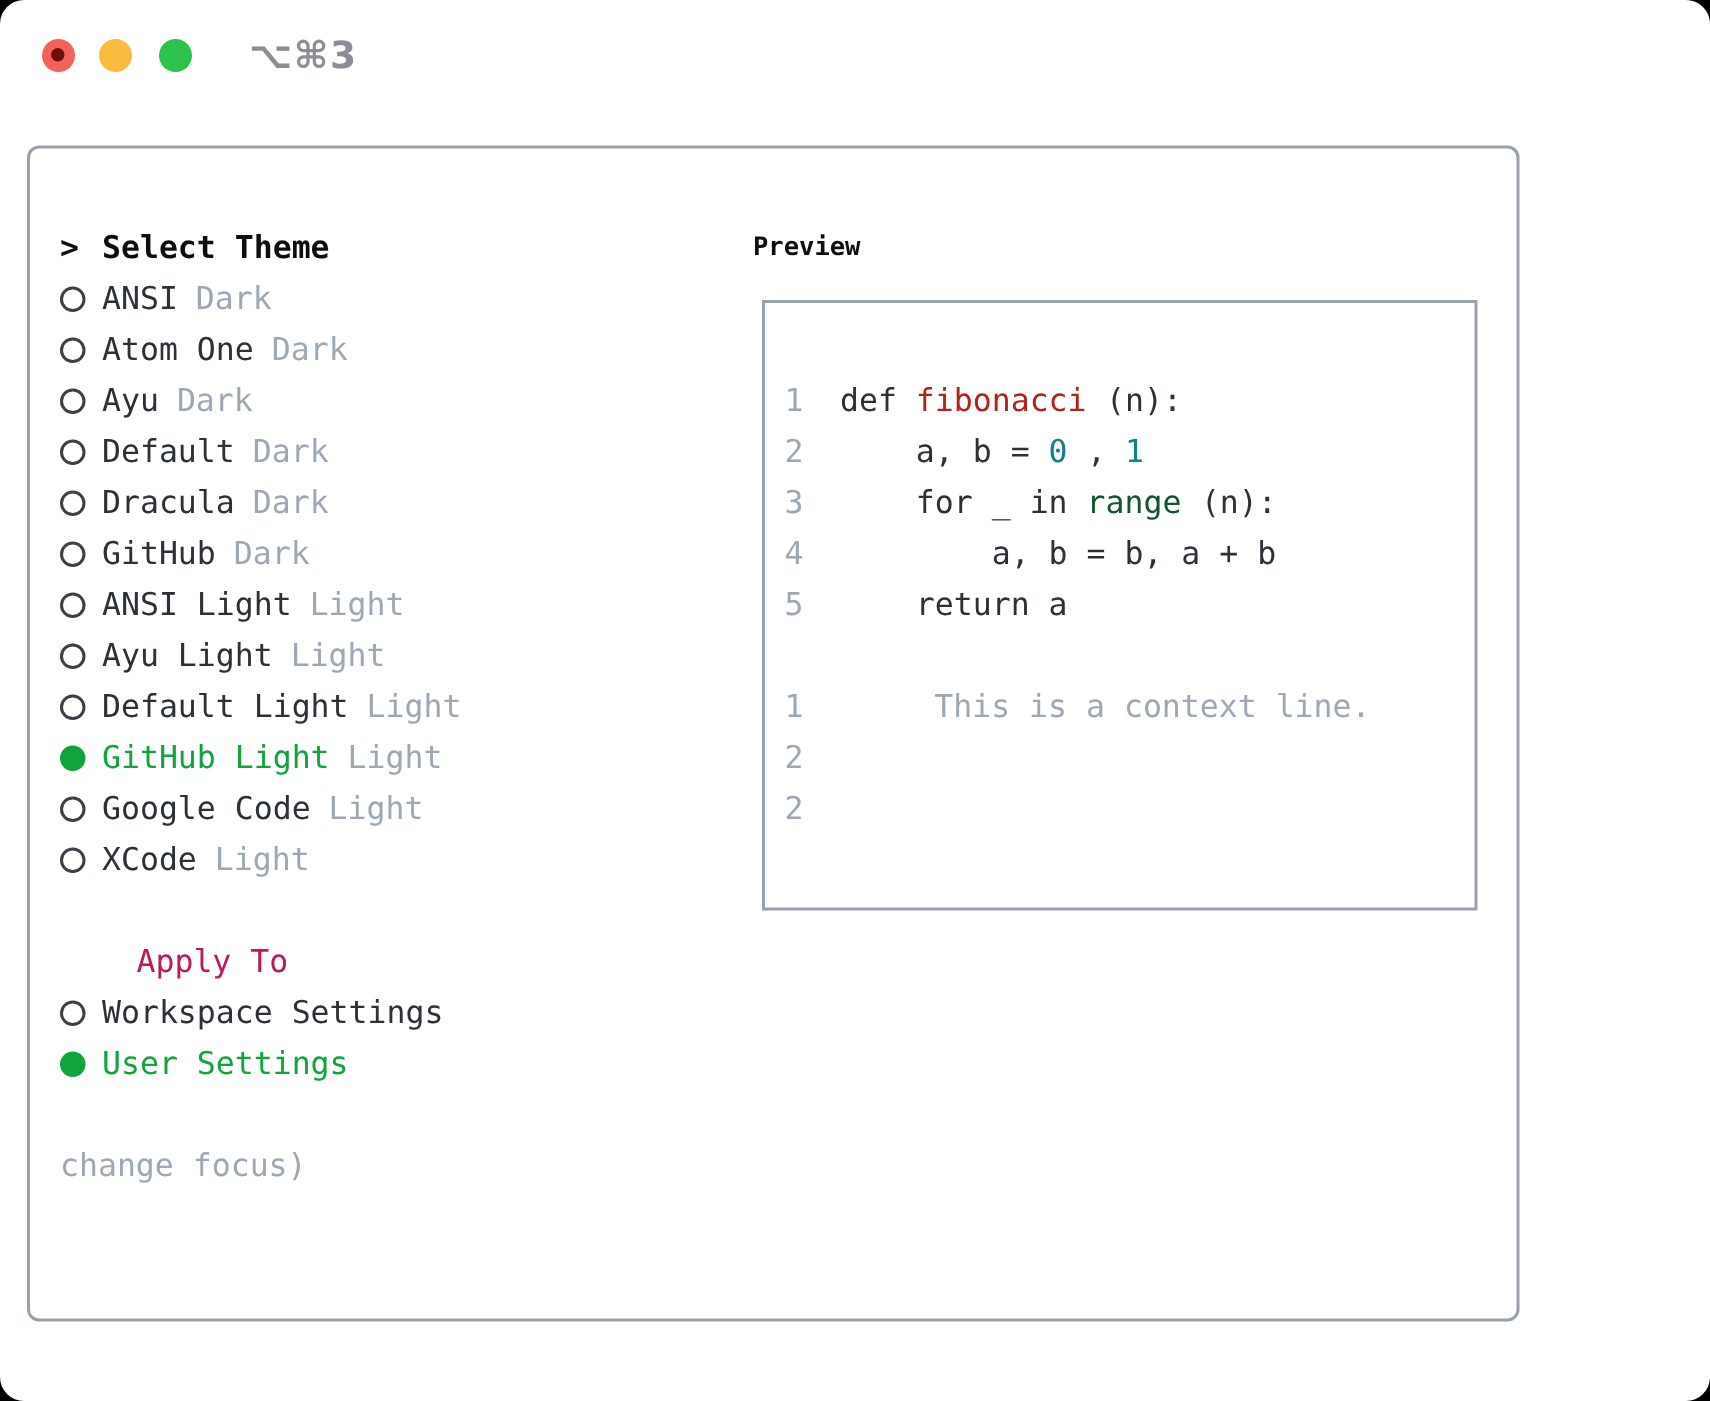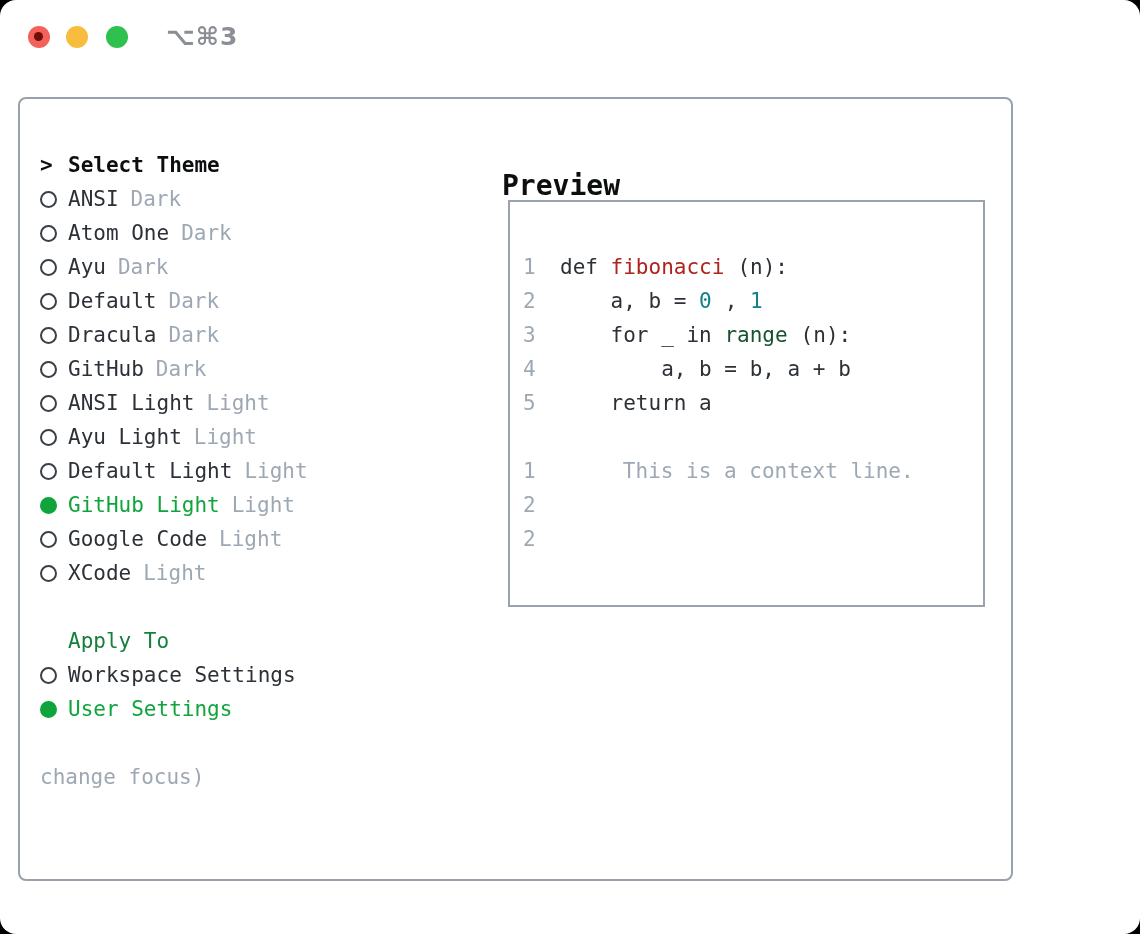--- a/index.html
+++ b/index.html
@@ -22,28 +22,28 @@
          border:2px solid #99a1ac;border-radius:8px;background:#fff;}
 
   
   .leftcol{position:absolute;left:20px;top:49px;width:440px;}
   .rrow{height:34px;display:flex;align-items:center;font-size:21px;color:#2c3137;white-space:pre;}
   .marker{width:28px;display:flex;align-items:center;flex:0 0 28px;}
   .radio{width:13px;height:13px;border:2px solid #3a4047;border-radius:50%;box-sizing:content-box;}
   .radio.on{background:#10a43c;border-color:#10a43c;}
   .cursor{font-weight:bold;color:#0c0e10;}
   .hdr{font-weight:bold;color:#0c0e10;}
-  .subhdr{color:#15803d;}
+  .subhdr{color:#be185d;margin-left:23px;}
   .sel-label{color:#10a43c;}
   .tag{color:#9ea8b4;margin-left:12px;}
   .muted{color:#9ea8b4;}
 
   
   .pv-title{position:absolute;left:482px;top:49px;height:34px;display:flex;align-items:center;
-            font-size:28px;font-weight:bold;color:#0c0e10;margin-top:20px;}
+            font-size:17px;font-weight:bold;color:#0c0e10;}
   .pv-box{position:absolute;left:488px;top:101px;width:473px;height:403px;
           border:2px solid #9aa2ad;background:#fff;overflow:hidden;}
   .pv-code{position:absolute;left:13px;top:48px;}
   .crow{height:34px;display:flex;align-items:center;font-size:21px;white-space:pre;}
   .lnum{flex:0 0 24px;color:#9ea8b4;}
   .tok-code{color:#2c3137;margin-left:13px;}
   .tok-func{color:#ae231c;}
   .tok-num{color:#12808a;}
   .tok-builtin{color:#14532d;}
   .tok-ctx{color:#9ea8b4;}

